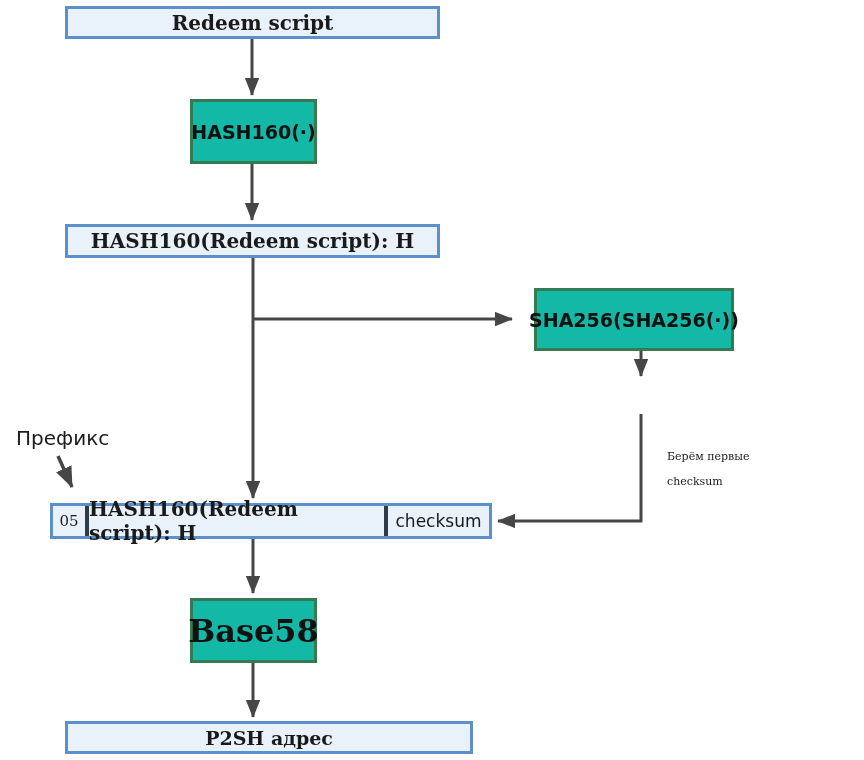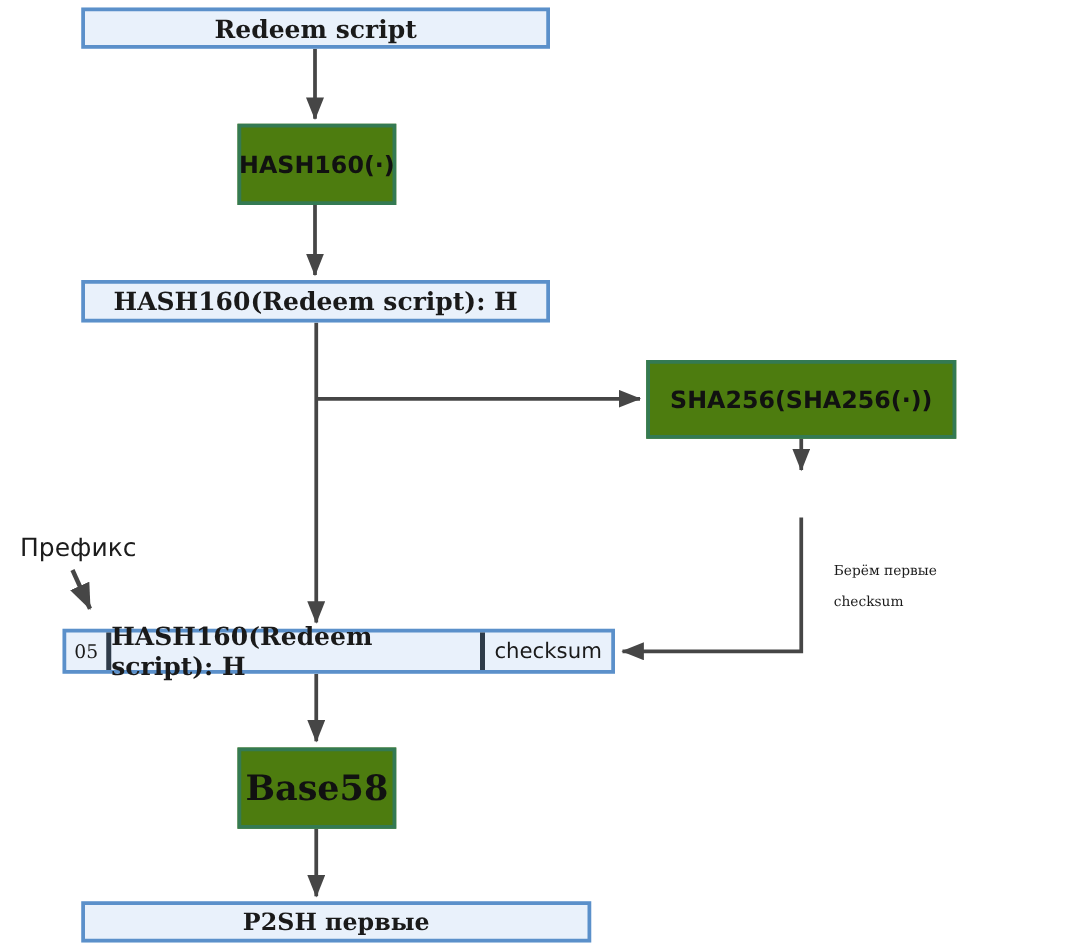--- a/index.html
+++ b/index.html
@@ -32,34 +32,34 @@
   }
   .box-blue {
     background: #e9f1fb;
     border: 3px solid #5b90ca;
     color: #1a1a1a;
     font-family: "DejaVu Serif", serif;
     font-weight: bold;
     font-size: 20px;
   }
   .box-green {
-    background: #4d7c0f;
+    background: #14b8a6;
     border: 3px solid #347a53;
     color: #111111;
   }
   .fn-label {
     font-family: "DejaVu Sans", "Liberation Sans", sans-serif;
     font-weight: bold;
     font-size: 19px;
     letter-spacing: 0px;
   }
   .base58-label {
     font-family: "DejaVu Serif", serif;
     font-weight: bold;
-    font-size: 28px;
+    font-size: 32px;
   }
   
   .payload {
     position: absolute;
     left: 50px;
     top: 503px;
     width: 442px;
     height: 36px;
     box-sizing: border-box;
     background: #e9f1fb;
@@ -140,21 +140,21 @@
   </div>
 
   <div class="box box-green" style="left:190px; top:99px; width:127px; height:65px;">
     <span class="fn-label">HASH160(·)</span>
   </div>
 
   <div class="box box-blue" style="left:65px; top:224px; width:375px; height:34px;">
     <span>HASH160(Redeem script): H</span>
   </div>
 
-  <div class="box box-green" style="left:517px; top:288px; width:248px; height:63px;">
+  <div class="box box-green" style="left:534px; top:288px; width:200px; height:63px;">
     <span class="fn-label">SHA256(SHA256(·))</span>
   </div>
 
 
   <div class="prefix-label">Префикс</div>
 
   <div class="checksum-note">
     <span>Берём первые</span>
     <span>checksum</span>
   </div>
@@ -163,16 +163,16 @@
     <div class="cell cell-prefix">05</div>
     <div class="cell cell-body">HASH160(Redeem script): H</div>
     <div class="cell cell-checksum">checksum</div>
   </div>
 
   <div class="box box-green" style="left:190px; top:598px; width:127px; height:65px;">
     <span class="base58-label">Base58</span>
   </div>
 
   <div class="box box-blue" style="left:65px; top:721px; width:408px; height:33px; font-size:19px;">
-    <span>P2SH первые</span>
+    <span>P2SH адрес</span>
   </div>
 
 </div>
 
 </body></html>

